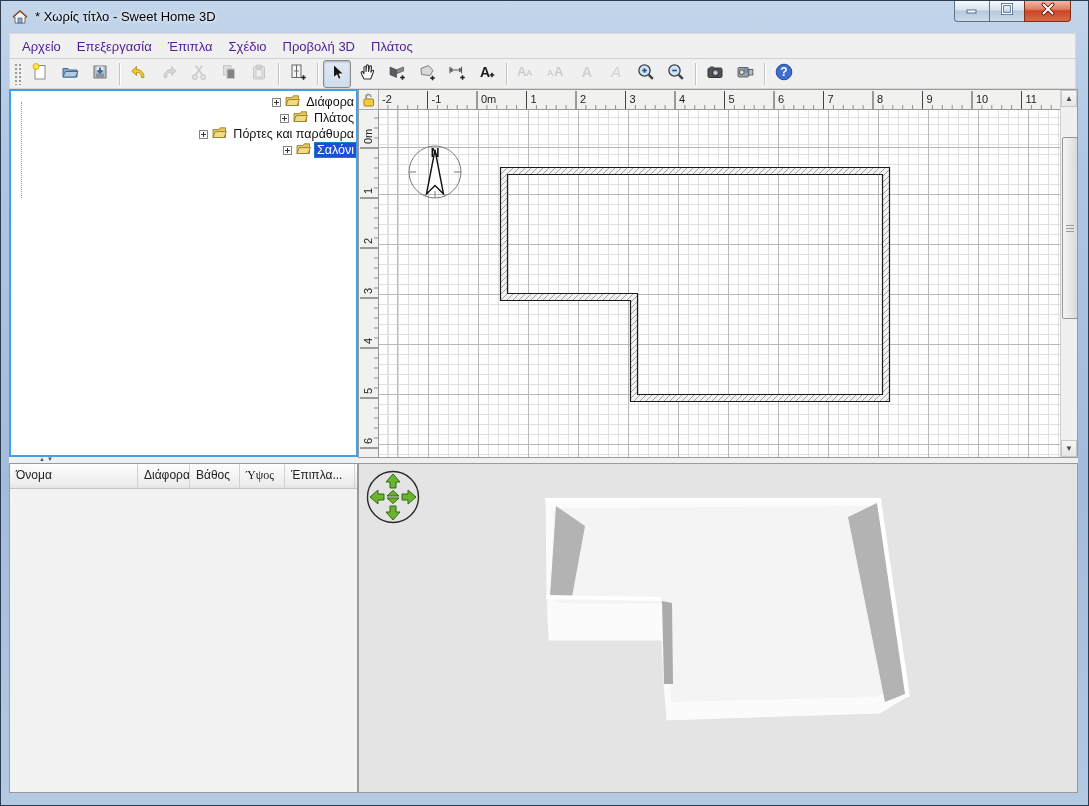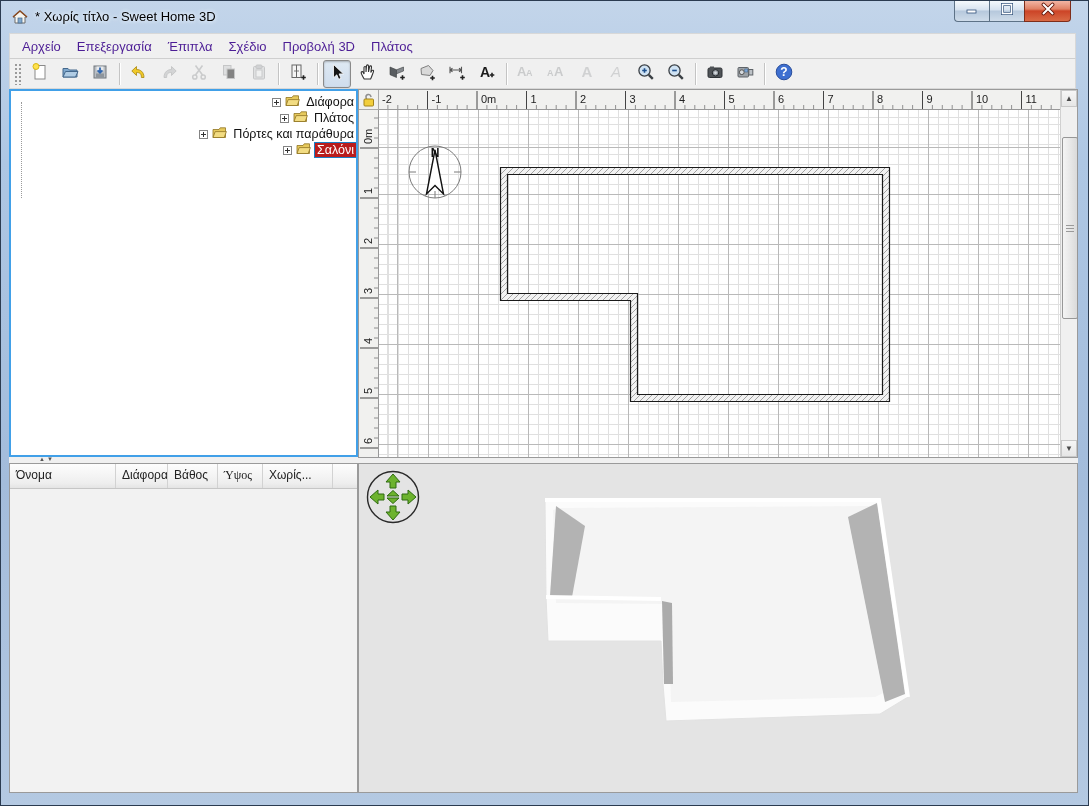--- a/index.html
+++ b/index.html
@@ -34,21 +34,21 @@
   .tree-panel{position:absolute;left:0;top:0;width:349px;height:368px;background:#fff;
     border:2px solid #41a0e8;box-sizing:border-box;overflow:hidden;}
   .tree-inner{position:relative;padding-top:3px;}
   .tree-guide{position:absolute;left:10px;top:11px;height:96px;border-left:1px dotted #9a9a9a;}
   .tree-row{position:relative;display:flex;align-items:center;height:16px;padding-left:0;font-size:12.5px;color:#111;justify-content:flex-end;}
   .expander{width:9px;height:9px;box-sizing:border-box;border:1px solid #848484;background:#fff;position:relative;flex:none;}
   .expander::before{content:"";position:absolute;left:1px;top:3px;width:5px;height:1px;background:#333;}
   .expander::after{content:"";position:absolute;left:3px;top:1px;width:1px;height:5px;background:#333;}
   .tree-folder{margin:0 4px 0 4px;flex:none;}
   .tree-label{padding:0 2px;white-space:nowrap;}
-  .tree-label.selected{background:#b91c1c;color:#fff;outline:1px solid #1c7fc4;}
+  .tree-label.selected{background:#1d4ed8;color:#fff;outline:1px solid #1c7fc4;}
   .splitter-h{position:absolute;left:0;top:368px;width:1069px;height:6px;background:#f0f0f0;}
   .split-arrows{position:absolute;left:30px;top:-1px;font-size:6px;color:#555;letter-spacing:2px;}
   
   .furn-panel{position:absolute;left:0;top:374px;width:349px;height:330px;background:#f2f2f2;
     border:1px solid #9a9a9a;box-sizing:border-box;}
   .furn-header{display:flex;height:24px;border-bottom:1px solid #c6c6c6;background:linear-gradient(180deg,#fdfdfd,#eee 80%,#e4e4e4);}
   .furn-col{box-sizing:border-box;border-right:1px solid #d2d2d2;font-size:12px;color:#222;padding:4px 0 0 6px;white-space:nowrap;overflow:hidden;}
   
   .plan-panel{position:absolute;left:349px;top:0;width:720px;height:369px;background:#f0f0f0;
     border:1px solid #9a9a9a;box-sizing:border-box;}
@@ -320,25 +320,25 @@
           </div>
         </div>
     </div>
 
     <div class="splitter-h">
       <span class="split-arrows">▲▼</span>
     </div>
 
     <div class="furn-panel">
       <div class="furn-header">
-          <div class="furn-col" style="width: 106px;">Όνομα</div>
+          <div class="furn-col" style="width: 128px;">Όνομα</div>
           <div class="furn-col" style="width: 52px;">Διάφορα</div>
           <div class="furn-col" style="width: 50px;">Βάθος</div>
           <div class="furn-col" style="width: 45px; font-family: Liberation Serif, serif;">Ύψος</div>
-          <div class="furn-col" style="width: 70px;">Χωρίς...</div>
+          <div class="furn-col" style="width: 70px;">Έπιπλα...</div>
         </div>
     </div>
 
     <div class="plan-panel">
       <div class="plan-corner">
         <svg width="20" height="20" viewBox="0 0 20 20">
           <g transform="rotate(-14 10 9)">
             <path d="M7.5 10 V7 C7.5 3.6 12.5 3.6 12.5 7 V7.6" fill="none" stroke="#8f8f8f" stroke-width="1.5"></path>
           </g>
           <rect x="5" y="9" width="9.5" height="7" rx="1" fill="#f2ce3c" stroke="#a3841d" stroke-width="1"></rect>

